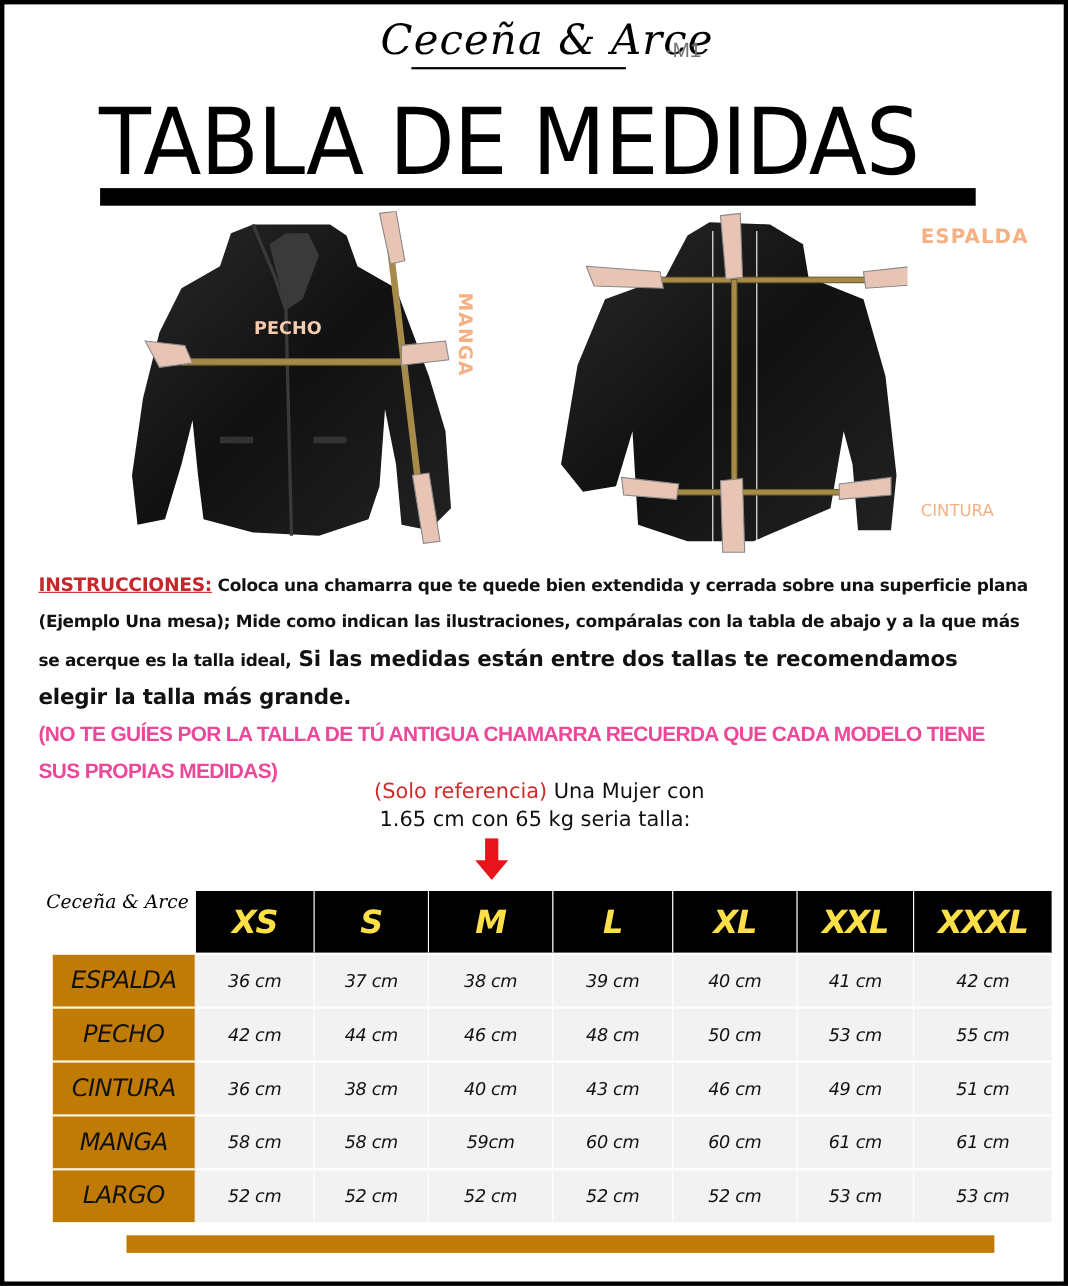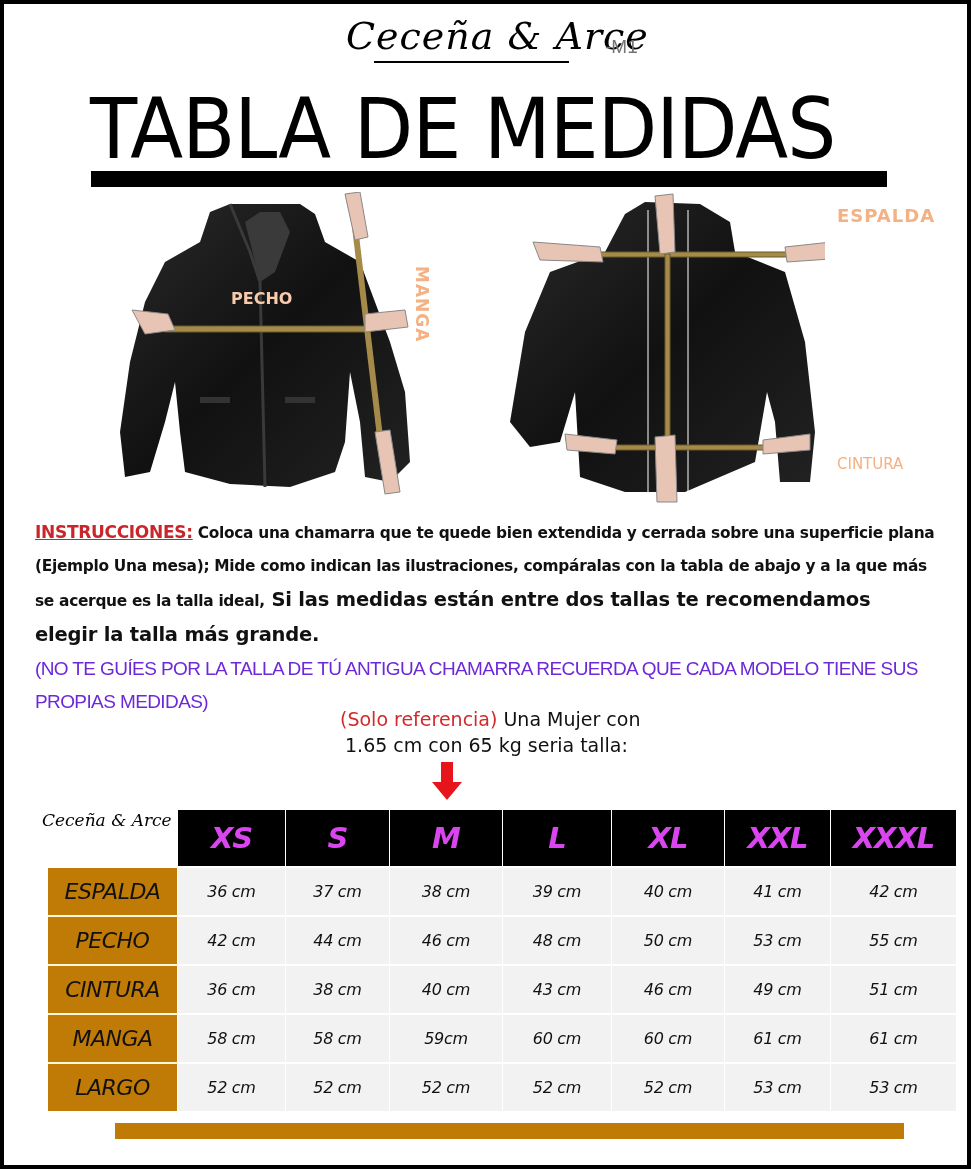--- a/index.html
+++ b/index.html
@@ -21,33 +21,33 @@
   .measure-label { position: absolute; font-family: "DejaVu Sans", sans-serif; font-weight: bold; color: #f4b183; white-space: nowrap; }
   .lbl-pecho { left: 231px; top: 289px; font-size: 16px; color: #f8cbad; }
   .lbl-manga { left: 412px; top: 266px; font-size: 17px; writing-mode: vertical-rl; letter-spacing: 1px; }
   .lbl-espalda { left: 837px; top: 205px; font-size: 18px; letter-spacing: 1px; }
   .lbl-cintura { left: 837px; top: 455px; font-size: 15px; font-weight: normal; color: #f4b183; }
 
   
   .instructions { left: 35px; top: 516px; width: 900px; font-family: "DejaVu Sans", sans-serif; font-weight: bold; font-size: 15.4px; line-height: 33px; color: #111; letter-spacing: -0.3px; }
   .instr-head { color: #c9262b; font-size: 17px; text-decoration: underline; }
   .instr-big { font-size: 19.5px; font-weight: bold; letter-spacing: -0.2px; }
-  .warning { left: 35px; top: 652px; width: 900px; font-family: "Liberation Sans", sans-serif; font-weight: normal; font-size: 19px; line-height: 33px; color: #6d28d9; letter-spacing: -0.6px; }
+  .warning { left: 35px; top: 652px; width: 900px; font-family: "Liberation Sans", sans-serif; font-weight: bold; font-size: 19px; line-height: 33px; color: #ec4899; letter-spacing: -0.6px; }
 
   .ref { left: 340px; top: 706px; font-family: "DejaVu Sans", sans-serif; font-size: 19px; line-height: 26px; color: #111; }
   .ref-red { color: #d12a2a; }
   .ref-line2 { display: block; padding-left: 5px; }
   .arrow { left: 432px; top: 762px; width: 30px; height: 40px; }
 
   
   .table-brand { left: 42px; top: 810px; font-family: "DejaVu Serif", serif; font-style: italic; font-size: 17px; color: #000; white-space: nowrap; }
   .size-table { position: absolute; left: 48px; top: 810px; border-collapse: collapse; }
   .size-table td, .size-table th { padding: 0; text-align: center; vertical-align: middle; }
   .size-table th.corner { width: 129px; background: transparent; }
-  .size-table th.size { background: #000; color: #d946ef; font-family: "DejaVu Sans", sans-serif; font-weight: bold; font-style: italic; font-size: 29px; height: 56px; border-left: 1px solid #fff; letter-spacing: -1px; }
+  .size-table th.size { background: #000; color: #fde047; font-family: "DejaVu Sans", sans-serif; font-weight: bold; font-style: italic; font-size: 29px; height: 56px; border-left: 1px solid #fff; letter-spacing: -1px; }
   .size-table td.row-label { background: #c07b06; color: #111; font-family: "DejaVu Sans", sans-serif; font-style: italic; font-size: 22px; height: 47px; width: 128px; border-top: 2px solid #fff8e0; letter-spacing: -0.5px; }
   .size-table td.cell { background: #f2f2f2; color: #111; font-family: "DejaVu Sans", sans-serif; font-style: italic; font-size: 16px; height: 47px; border-top: 2px solid #fff; border-left: 1px solid #fff; letter-spacing: -0.3px; }
   .size-table tr.first td { border-top: 2px solid #fff; }
 
   .bottom-bar { left: 115px; top: 1123px; width: 789px; height: 16px; background: #c07b06; }
 </style>
 </head>
 <body>
 
 <div class="frame"></div>

